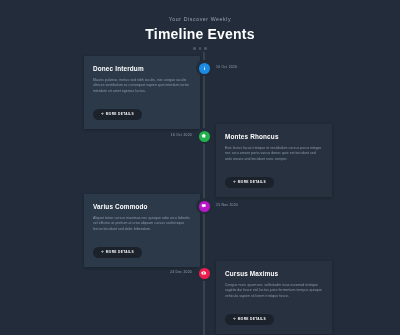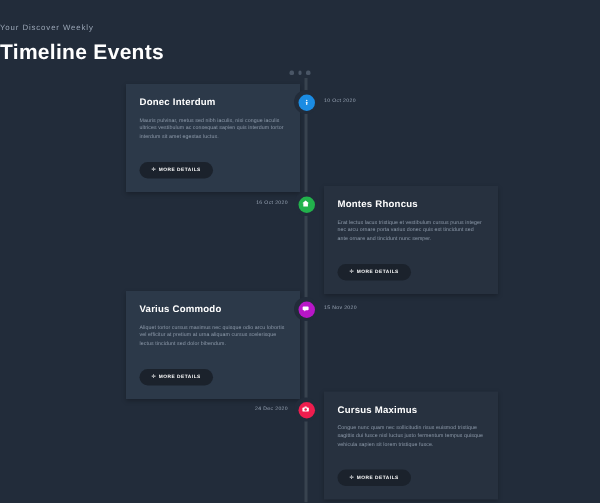--- a/index.html
+++ b/index.html
@@ -12,20 +12,21 @@
 
   body {
     background: #222c3a;
     font-family: "Liberation Sans", sans-serif;
     color: #e8ecf1;
     position: relative;
   }
 
   
   .header {
+    text-align: center;
     padding-top: 15px;
   }
   .eyebrow {
     font-size: 5.2px;
     letter-spacing: 0.6px;
     color: #9aa6b6;
     font-weight: 400;
     line-height: 8px;
   }
   .page-title {

